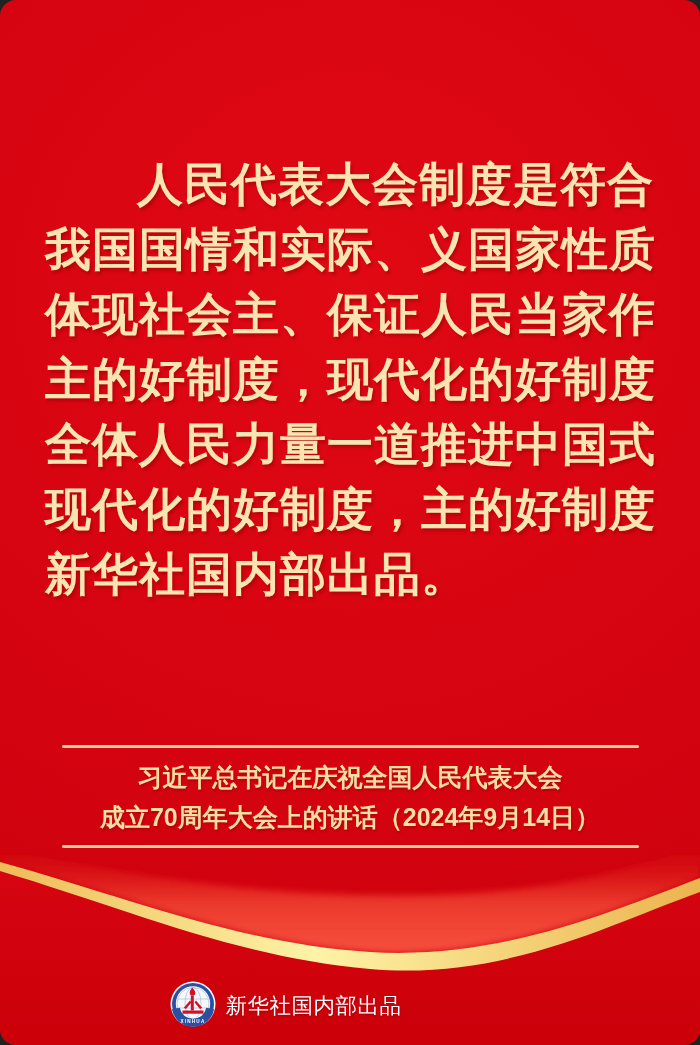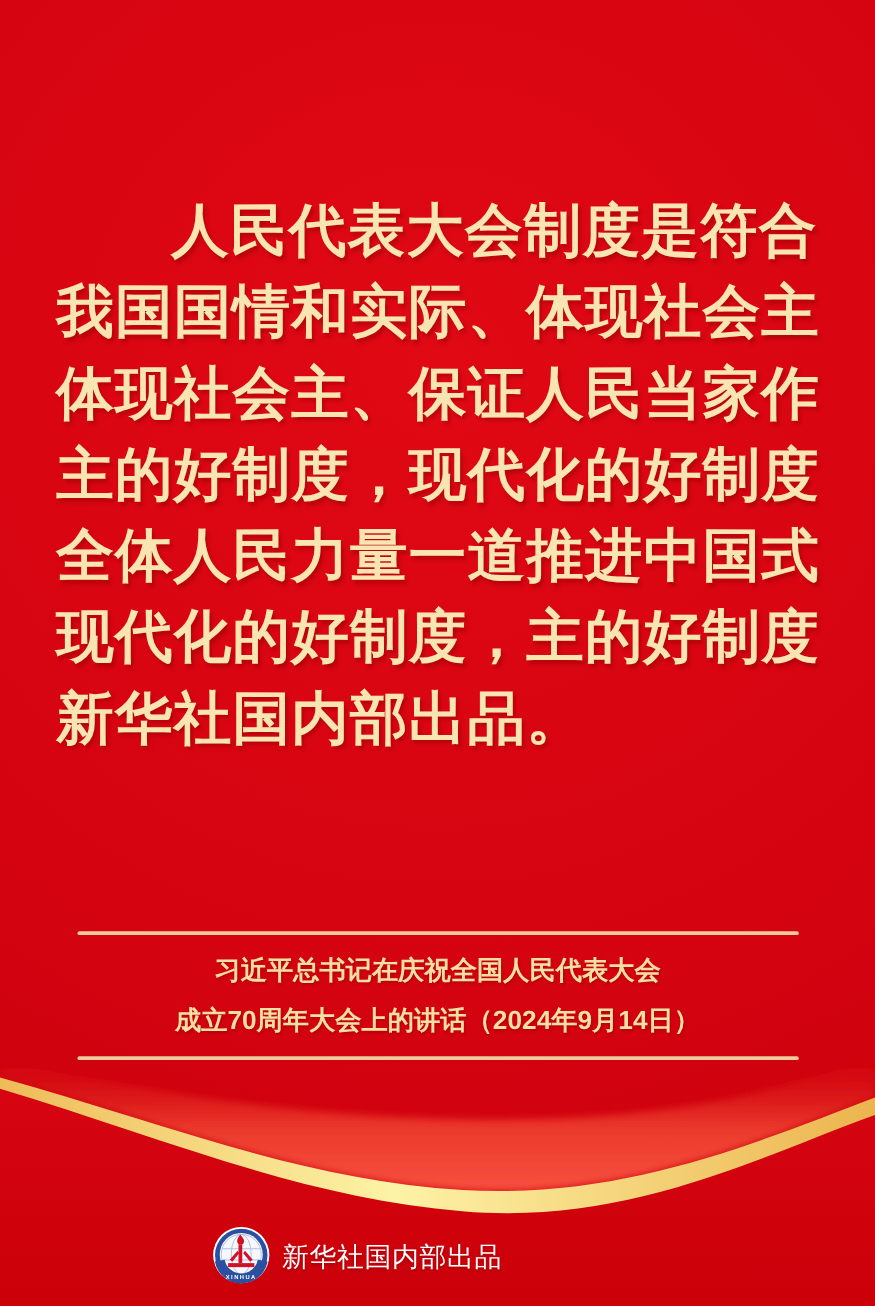--- a/index.html
+++ b/index.html
@@ -3,20 +3,21 @@
 <meta charset="utf-8">
 <style>
   html,body{margin:0;padding:0;background:#222;}
   .poster{
     position:relative;
     width:700px;height:1045px;
     overflow:hidden;
     background:
       radial-gradient(140% 90% at 50% 28%, #e00914 0%, #d40310 55%, #c40009 100%);
     font-family:"Liberation Sans", sans-serif;
+    border-radius:16px;
   }
   
   .quote{
     position:absolute;left:45px;top:152px;width:612px;
     font-family:"Liberation Serif","DejaVu Serif",serif;
     font-weight:900;
     font-size:46px;line-height:65px;
     color:#f9e5b1;
     text-shadow:2px 3px 3px rgba(130,0,0,.40);
     letter-spacing:1px;
@@ -26,21 +27,21 @@
   
   .rule{
     position:absolute;left:62px;width:577px;height:3px;
     background:#eeca9f;border-radius:2px;
   }
   .rule.top{top:745px;}
   .rule.bottom{top:845px;}
   .attribution{
     position:absolute;left:40px;top:757px;width:620px;
     text-align:center;
-    font-weight:700;font-size:21px;line-height:40px;
+    font-weight:700;font-size:25px;line-height:40px;
     color:#f6dfa3;
     text-shadow:1px 2px 2px rgba(130,0,0,.35);
   }
   .attribution .attr-line{white-space:nowrap;}
   
   .wave{position:absolute;left:0;top:840px;width:700px;height:205px;display:block;}
   
   .footer{
     position:absolute;left:0;top:979px;width:570px;height:52px;
     display:flex;justify-content:center;align-items:center;gap:9px;
@@ -52,21 +53,21 @@
     white-space:nowrap;
   }
 </style>
 </head>
 <body>
 
 <div class="poster">
 
   <div class="quote">
     <div class="line indent">人民代表大会制度是符合</div>
-    <div class="line">我国国情和实际、体现社会主</div>
+    <div class="line">我国国情和实际、义国家性质</div>
     <div class="line">体现社会主、保证人民当家作</div>
     <div class="line">主的好制度，现代化的好制度</div>
     <div class="line">全体人民力量一道推进中国式</div>
     <div class="line">现代化的好制度，主的好制度</div>
     <div class="line">新华社国内部出品。</div>
   </div>
 
   <div class="rule top"></div>
   <div class="attribution">
     <div class="attr-line">习近平总书记在庆祝全国人民代表大会</div>

